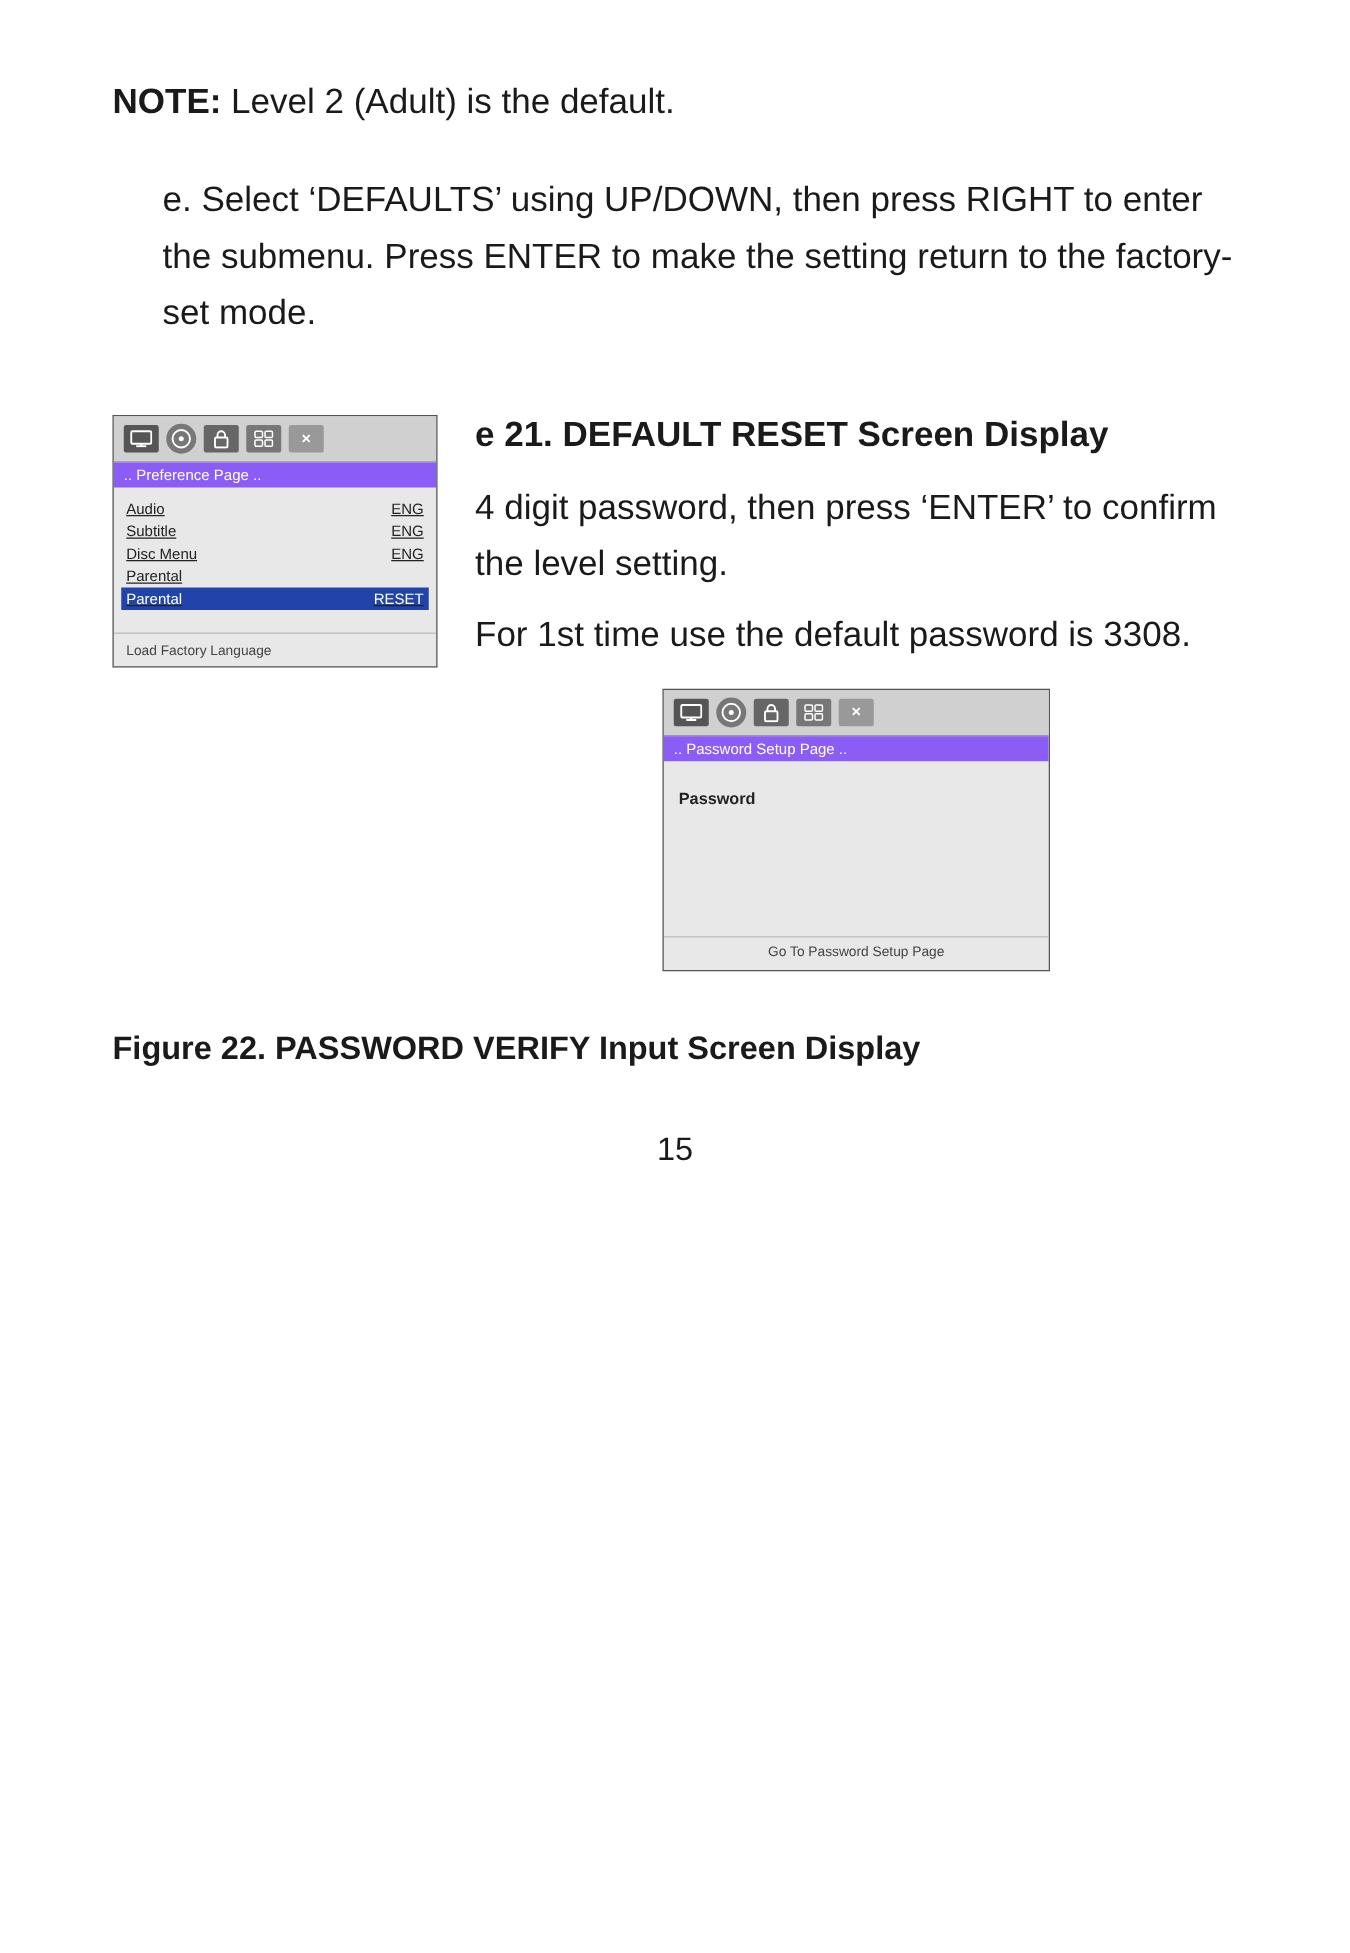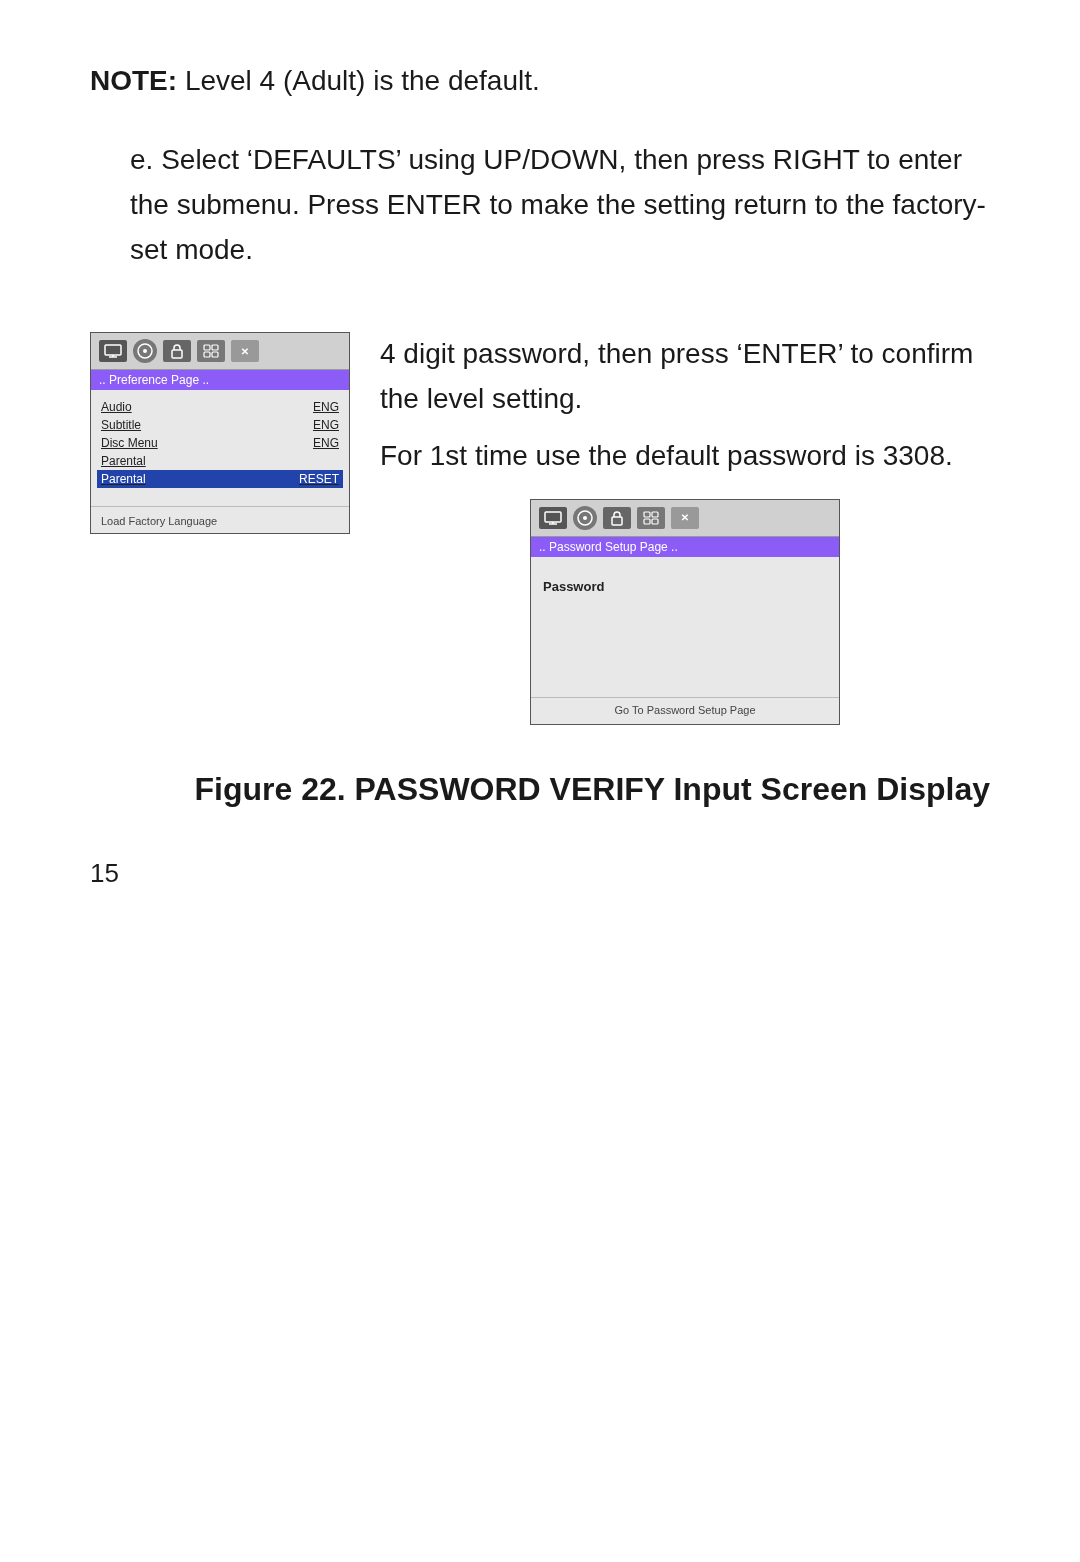--- a/index.html
+++ b/index.html
@@ -164,28 +164,28 @@
 
     .screen-22-footer {
       padding: 6px 12px 8px 12px;
       font-size: 11px;
       color: #444;
       border-top: 1px solid #bbb;
       text-align: center;
     }
 
     .figure-22-caption {
-      font-size: 32px;
+      font-size: 26px;
       font-weight: bold;
-      text-align: right;
+      text-align: left;
       margin-top: 20px;
     }
 
     .page-number {
-      text-align: left;
+      text-align: center;
       font-size: 26px;
       margin-top: 50px;
     }
 
     
     .list-item-e {
       margin-left: 40px;
       font-size: 28px;
       line-height: 1.6;
     }
@@ -193,21 +193,21 @@
     .bold-word {
       font-weight: bold;
     }
   </style>
 </head>
 <body>
 
 <div class="page-content">
 
   <div class="note-line">
-    <span class="bold-word">NOTE:</span><span> Level 4 (Adult) is the default.</span>
+    <span class="bold-word">NOTE:</span><span> Level 2 (Adult) is the default.</span>
   </div>
 
   <div class="list-item-e">
     <span>e. Select ‘DEFAULTS’ using UP/DOWN, then press RIGHT to enter the submenu. Press ENTER to make the setting return to the factory-set mode.</span>
     
   </div>
 
   <div class="figure-21-area" style="margin-top:60px;">
 
     <div class="screen-mockup-21">
@@ -265,20 +265,23 @@
           <span>Parental</span>
             <span>RESET</span>
         </div>
       </div>
       <div class="screen-footer">
         <span>Load  Factory  Language</span>
       </div>
     </div>
 
     <div class="figure-21-text">
+      <div class="figure-title">
+        <span>e 21. DEFAULT RESET Screen Display</span>
+      </div>
       <div class="figure-desc">
         <span>4 digit password, then press ‘ENTER’ to confirm the level setting.</span>
       </div>
       <div class="figure-desc">
         <span>For 1st time use the default password is 3308.</span>
       </div>
 
       <div style="display:flex; flex-direction:column; align-items:center; margin-top:20px;">
         <div class="screen-mockup-22">
           <div class="screen-icons">

